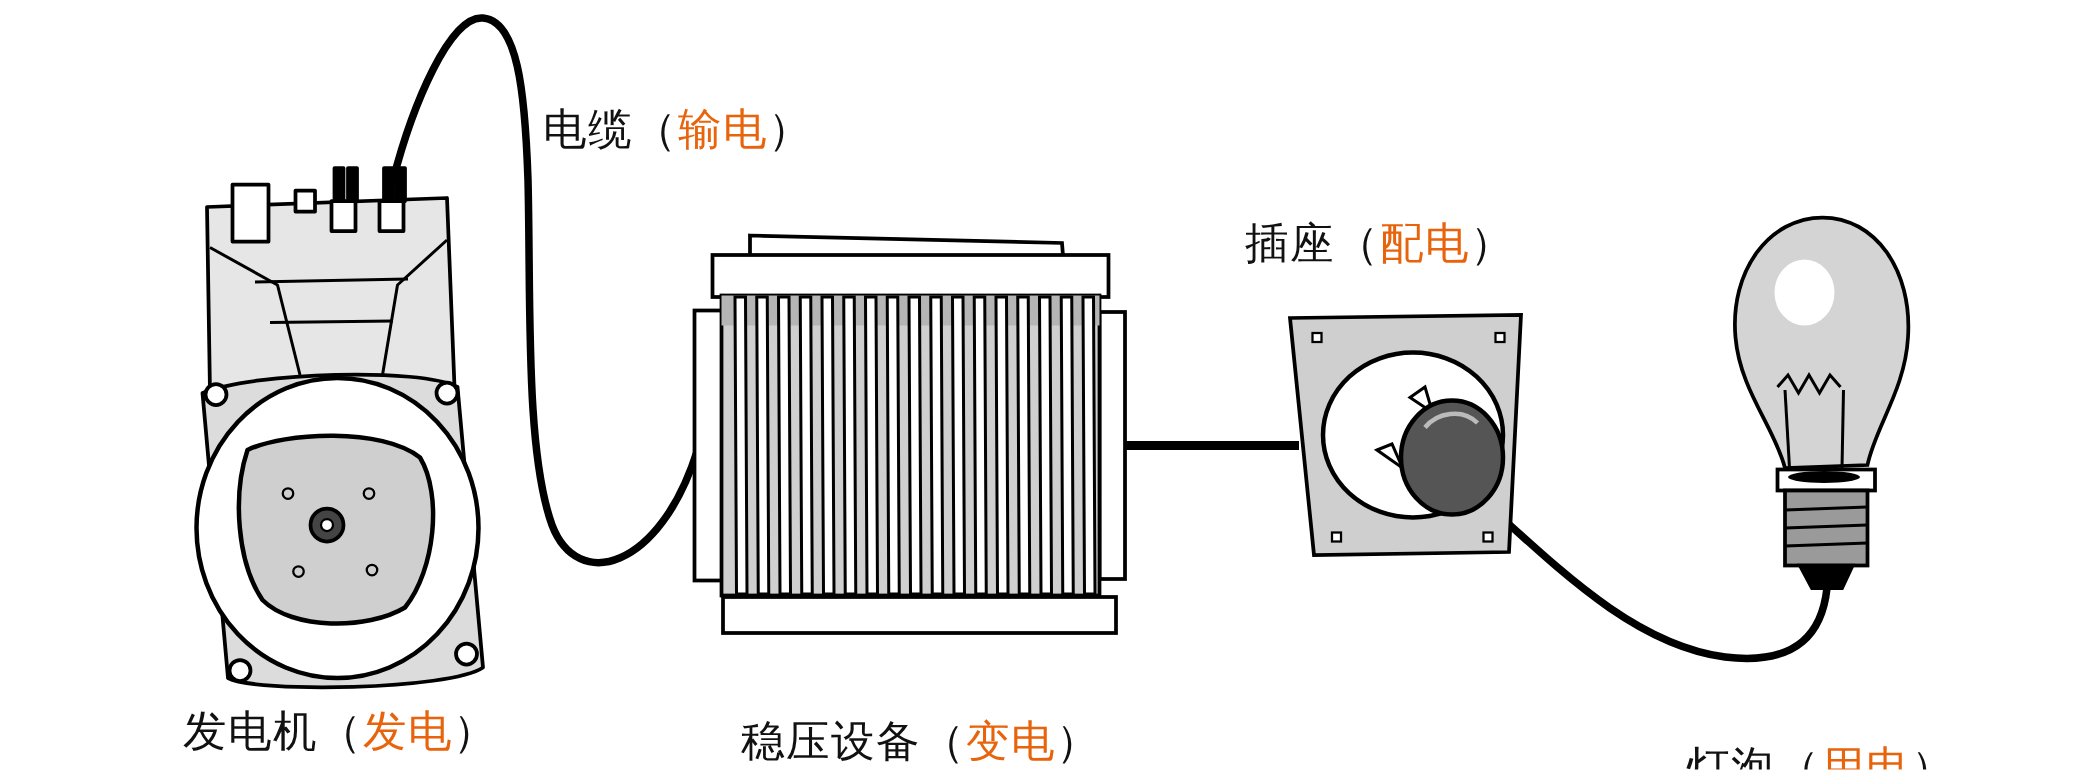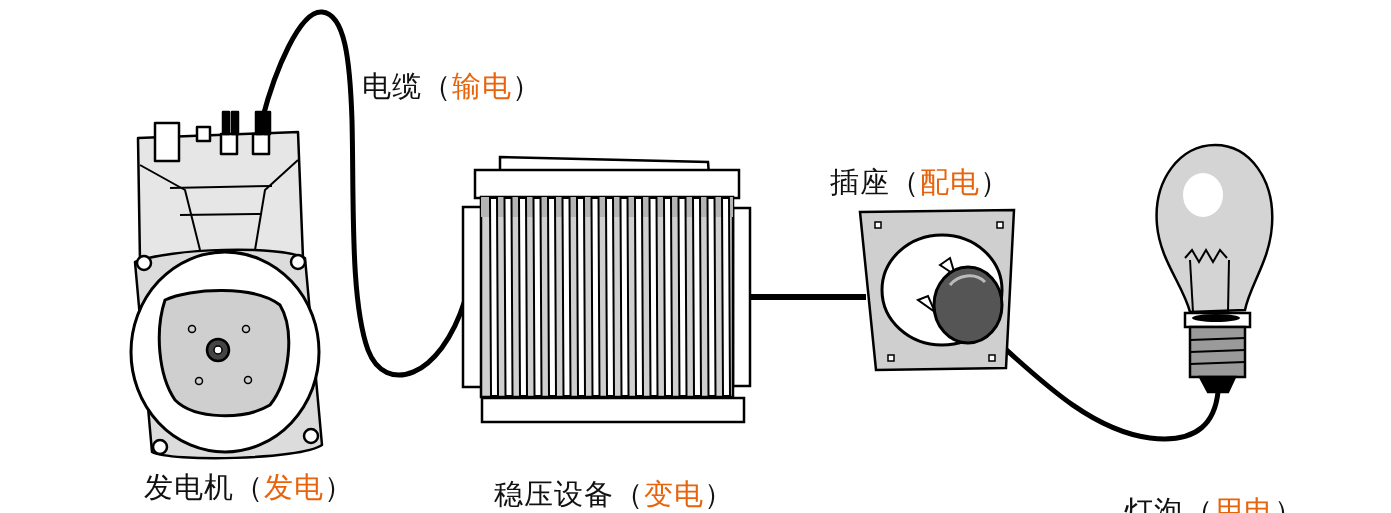--- a/index.html
+++ b/index.html
@@ -107,24 +107,24 @@
     <line x1="1190" y1="340" x2="1245" y2="338" stroke-width="2"></line>
     <line x1="1190" y1="352" x2="1245" y2="350" stroke-width="2"></line>
     <line x1="1190" y1="364" x2="1245" y2="362" stroke-width="2"></line>
     <path d="M1200,377 L1235,377 L1228,392 L1208,392 Z" fill="#000"></path>
   </g>
 </svg>
 
 <div class="label" style="left:362px;top:72px;text-align:right;">
   <span>电缆</span><span>（</span><span class="hl">输电</span><span>）</span>
 </div>
-<div class="label" style="left:830px;top:168px;">
+<div class="label" style="left:830px;top:148px;">
   <span>插座</span><span>（</span><span class="hl">配电</span><span>）</span>
 </div>
-<div class="label" style="left:122px;top:473px;margin-left:22px;">
+<div class="label" style="left:122px;top:473px;">
   <span>发电机</span><span>（</span><span class="hl">发电</span><span>）</span>
 </div>
 <div class="label" style="left:494px;top:480px;">
   <span>稳压设备</span><span>（</span><span class="hl">变电</span><span>）</span>
 </div>
 <div class="label" style="left:1124px;top:497px;">
   <span>灯泡</span><span>（</span><span class="hl">用电</span><span>）</span>
 </div>
 
 </body></html>

